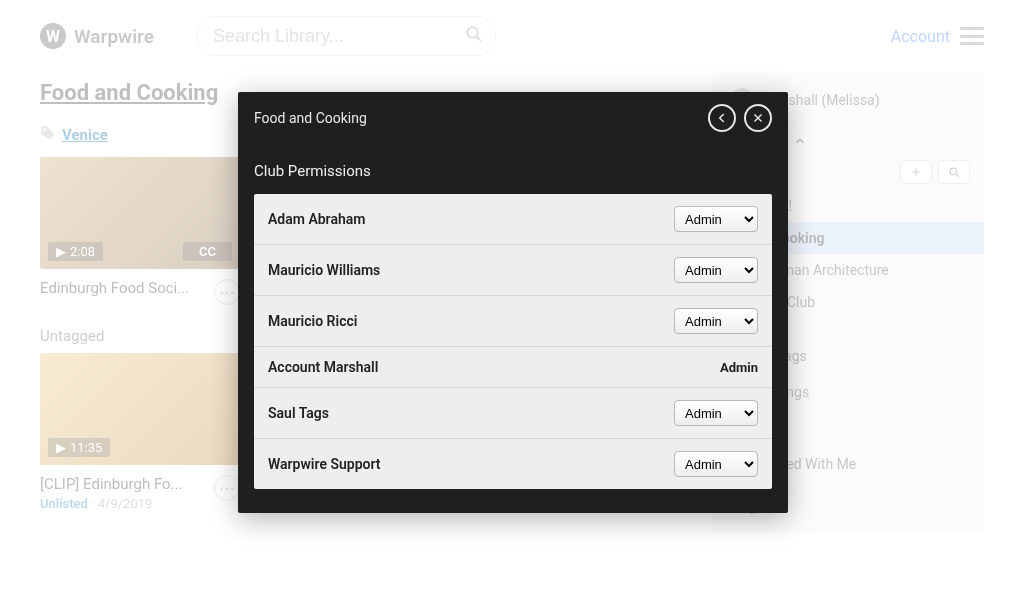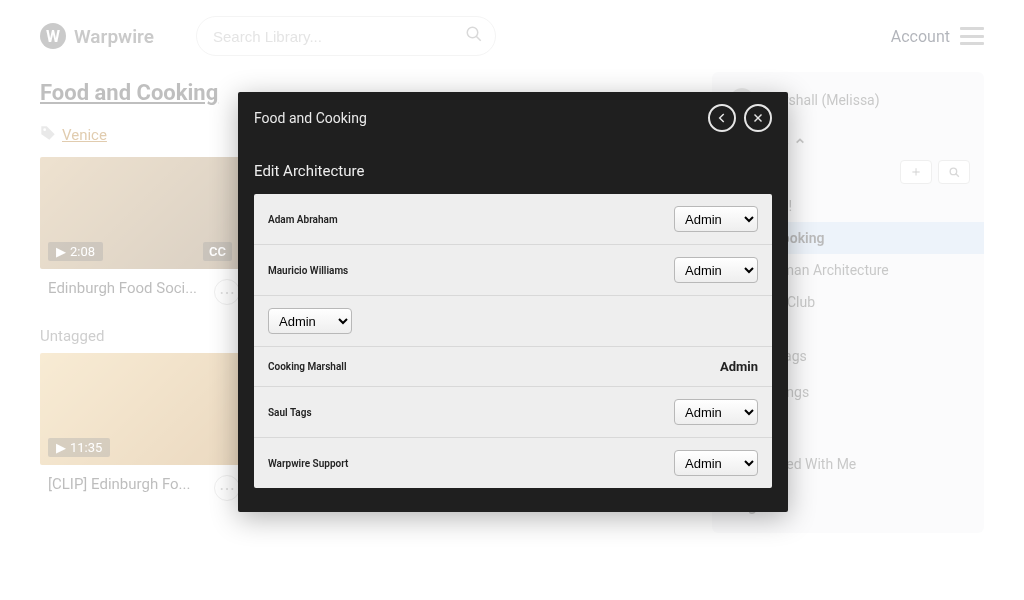--- a/index.html
+++ b/index.html
@@ -43,28 +43,28 @@
     border: 1px solid #dcdcdc;
     border-radius: 20px;
     display: flex;
     align-items: center;
     padding: 0 12px 0 16px;
   }
   .search-box input {
     flex: 1;
     border: none;
     outline: none;
-    font-size: 15px;
+    font-size: 18px;
     color: #555;
     background: transparent;
   }
   .search-box input::placeholder { color: #aaa; }
   .search-icon svg { width: 18px; height: 18px; stroke: #888; fill: none; stroke-width: 2; }
   .header-spacer { flex: 1; }
-  .account-link { color: #0f172a; font-size: 16px; margin-right: 10px; }
+  .account-link { color: #3b82f6; font-size: 16px; margin-right: 10px; }
   .hamburger {
     width: 24px; height: 18px;
     display: flex; flex-direction: column; justify-content: space-between;
   }
   .hamburger span { height: 3px; background: #888; border-radius: 1px; }
 
   
   .main {
     display: flex;
     padding: 0 40px;
@@ -77,21 +77,21 @@
     font-weight: 700;
     text-decoration: underline;
     color: #3a3a3a;
     margin-top: 8px;
   }
   .tag-row {
     margin: 20px 0 12px;
     display: flex; align-items: center; gap: 6px;
     color: #888;
   }
-  .tag-label { text-decoration: underline; color: #a16207; font-size: 15px; }
+  .tag-label { text-decoration: underline; color: #0369a1; font-size: 15px; font-weight: bold; }
   .tag-icon svg { width:16px; height:16px; fill:#bbb; }
 
   .card-row {
     display: flex;
     gap: 14px;
     margin-bottom: 22px;
   }
   .card { width: 200px; }
   .thumb {
     width: 200px; height: 112px;
@@ -110,26 +110,26 @@
     background: rgba(0,0,0,0.4);
     color: #fff;
     font-size: 13px;
     padding: 2px 8px;
     border-radius: 2px;
     display:flex; align-items:center; gap:4px;
   }
   .cc-badge {
     position: absolute; right: 8px; bottom: 8px;
     color: #fff; background: rgba(0,0,0,0.4);
-    font-size: 13px; font-weight:600; padding: 2px 6px; border-radius:2px;
+    font-size: 13px; font-weight:600; padding: 2px 16px; border-radius:2px;
   }
   .card-info {
     display:flex; align-items:flex-start; gap:6px; padding-top:10px;
   }
-  .card-text { flex:1; min-width:0;margin-left:8px; }
+  .card-text { flex:1; min-width:0; }
   .card-title {
     font-size:15px; color:#333; white-space:nowrap; overflow:hidden; text-overflow:ellipsis;
   }
   .card-meta { font-size:13px; color:#999; margin-top:3px; }
   .vis-public { color:#2aa24a; font-weight:600; }
   .vis-unlisted { color:#3a88c9; font-weight:600; }
   .more-btn {
     width:26px; height:26px; border-radius:50%;
     border:1.5px solid #ccc;
     display:flex; align-items:center; justify-content:center;
@@ -218,21 +218,21 @@
   .hdr-btn svg { width:14px; height:14px; stroke:#e5e5e5; stroke-width:2.5; fill:none; }
   .modal-body { padding:18px 16px 24px; }
   .modal-subtitle { color:#eee; font-size:15px; margin-bottom:14px; }
   .perm-list { background:#eeeeee; border-radius:2px; }
   .perm-row {
     display:flex; align-items:center;
     padding:12px 14px;
     border-bottom:1px solid #d8d8d8;
   }
   .perm-row:last-child { border-bottom:none;justify-content:flex-end; }
-  .perm-name { flex:1; font-size:10px; font-weight:600; color:#222; }
+  .perm-name { flex:1; font-size:14px; font-weight:600; color:#222; }
   .role-select {
     width:84px; height:26px;
     font-size:13px;
     border:1px solid #b8b8b8;
     border-radius:4px;
     background: linear-gradient(#fff,#eee);
     padding:0 4px 0 6px;
   }
   .role-static {
     font-size:13px; font-weight:700; color:#222;
@@ -297,20 +297,23 @@
     <div class="section-label">Untagged</div>
 
     <div class="card-row">
       <div class="card">
         <div class="thumb cut">
           <span class="duration">▶ <span>11:35</span></span>
         </div>
         <div class="card-info">
           <div class="card-text">
             <div class="card-title">[CLIP] Edinburgh Fo...</div>
+            <div class="card-meta">
+              <span class="vis-unlisted">Unlisted</span> · <span>4/9/2019</span>
+            </div>
           </div>
           <div class="more-btn">⋯</div>
         </div>
       </div>
 
       <div class="card">
         <div class="thumb blue">
           <span class="duration">▶ <span>1:00</span></span>
         </div>
         <div class="card-info">
@@ -411,45 +414,46 @@
         </svg>
     </span>
     <span class="hdr-btn">
       <svg viewBox="0 0 24 24">
           <line x1="6" y1="6" x2="18" y2="18"></line>
           <line x1="6" y1="18" x2="18" y2="6"></line>
         </svg>
     </span>
   </div>
   <div class="modal-body">
-    <div class="modal-subtitle">Edit Architecture</div>
+    <div class="modal-subtitle">Club Permissions</div>
     <div class="perm-list">
 
       <div class="perm-row">
         <span class="perm-name">Adam Abraham</span>
         <select class="role-select">
           <option>Admin</option>
         </select>
       </div>
 
       <div class="perm-row">
         <span class="perm-name">Mauricio Williams</span>
         <select class="role-select">
           <option>Admin</option>
         </select>
       </div>
 
       <div class="perm-row">
+        <span class="perm-name">Mauricio Ricci</span>
         <select class="role-select">
           <option>Admin</option>
         </select>
       </div>
 
       <div class="perm-row">
-        <span class="perm-name">Cooking Marshall</span>
+        <span class="perm-name">Account Marshall</span>
         <span class="role-static">Admin</span>
       </div>
 
       <div class="perm-row">
         <span class="perm-name">Saul Tags</span>
         <select class="role-select">
           <option>Admin</option>
         </select>
       </div>
 

